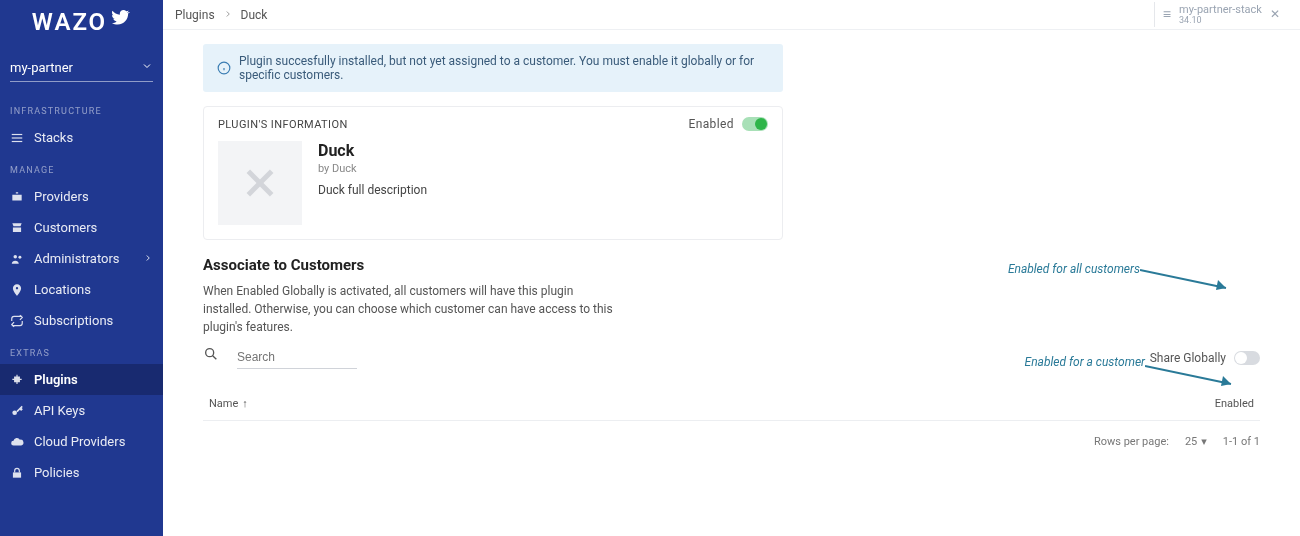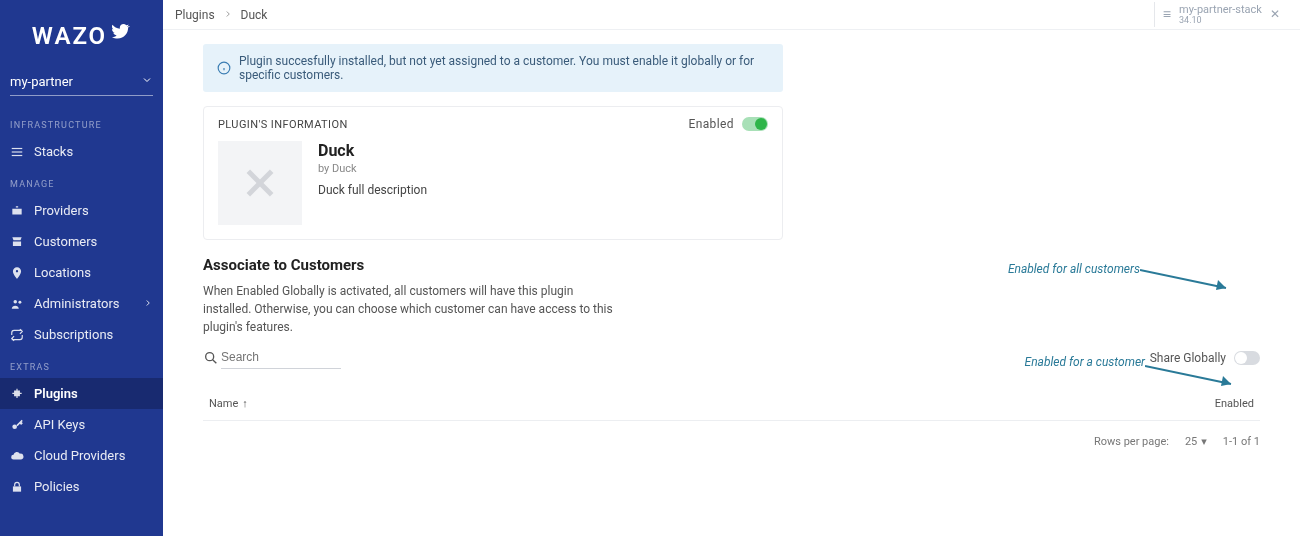--- a/index.html
+++ b/index.html
@@ -12,21 +12,20 @@
   height: 536px;
   overflow: hidden;
   display: flex;
 }
 .sidebar {
   width: 163px;
   background: #203890;
   color: #fff;
   display: flex;
   flex-direction: column;
-  padding-top: 14px;
   flex-shrink: 0;
 }
 .logo {
   display: flex;
   align-items: center;
   justify-content: center;
   padding: 8px 0 18px;
   font-size: 24px;
   font-weight: 600;
   letter-spacing: 2px;
@@ -178,21 +177,21 @@
   color: #d3d5da;
 }
 .plugin-info h3 { font-size: 16px; font-weight: 700; color: #222; margin-bottom: 2px; }
 .plugin-info .by { font-size: 11px; color: #888; margin-bottom: 8px; }
 .plugin-info .desc { font-size: 12px; color: #444; }
 
 .assoc-row { margin-top: 16px; }
 .assoc-title { font-size: 15px; font-weight: 700; color: #222; margin-bottom: 8px; }
 .assoc-desc { font-size: 12px; color: #555; max-width: 420px; line-height: 1.5; margin-bottom: 10px; }
 
-.search-row { display: flex; align-items: flex-end; gap: 2px; }
+.search-row { display: flex; align-items: flex-start; gap: 18px; }
 .search-row input {
   border: none;
   border-bottom: 1px solid #d0d3d9;
   outline: none;
   font-size: 12px;
   padding: 4px 0;
   width: 120px;
 }
 .main-area {
   position: relative;
@@ -288,38 +287,38 @@
     <span class="nav-icon">
         <svg viewBox="0 0 24 24" fill="#fff">
           <path d="M4 4h16l-2 5H6zM5 11h14v8H5z"></path>
         </svg>
       </span>
     <span>Customers</span>
   </div>
   <div class="nav-item">
     <span class="nav-icon">
         <svg viewBox="0 0 24 24" fill="#fff">
-          <path d="M12 2C8 2 5 5 5 9c0 5 7 13 7 13s7-8 7-13c0-4-3-7-7-7zm0 9a2 2 0 110-4 2 2 0 010 4z"></path>
-        </svg>
-      </span>
-    <span>Locations</span>
-  </div>
-  <div class="nav-item">
-    <span class="nav-icon">
-        <svg viewBox="0 0 24 24" fill="#fff">
           <circle cx="9" cy="8" r="3"></circle>
           <circle cx="17" cy="9" r="2.5"></circle>
           <path d="M3 20c0-3 3-5 6-5s6 2 6 5"></path>
         </svg>
       </span>
     <span>Administrators</span>
     <span class="spacer"></span>
     <span><svg width="10" height="10" viewBox="0 0 24 24" fill="none" stroke="#fff" stroke-width="2">
           <polyline points="9 6 15 12 9 18"></polyline>
         </svg></span>
+  </div>
+  <div class="nav-item">
+    <span class="nav-icon">
+        <svg viewBox="0 0 24 24" fill="#fff">
+          <path d="M12 2C8 2 5 5 5 9c0 5 7 13 7 13s7-8 7-13c0-4-3-7-7-7zm0 9a2 2 0 110-4 2 2 0 010 4z"></path>
+        </svg>
+      </span>
+    <span>Locations</span>
   </div>
   <div class="nav-item">
     <span class="nav-icon">
         <svg viewBox="0 0 24 24" fill="none" stroke="#fff" stroke-width="2">
           <path d="M17 2l4 4-4 4M3 12V8a4 4 0 014-4h14M7 22l-4-4 4-4M21 12v4a4 4 0 01-4 4H3"></path>
         </svg>
       </span>
     <span>Subscriptions</span>
   </div>
 

